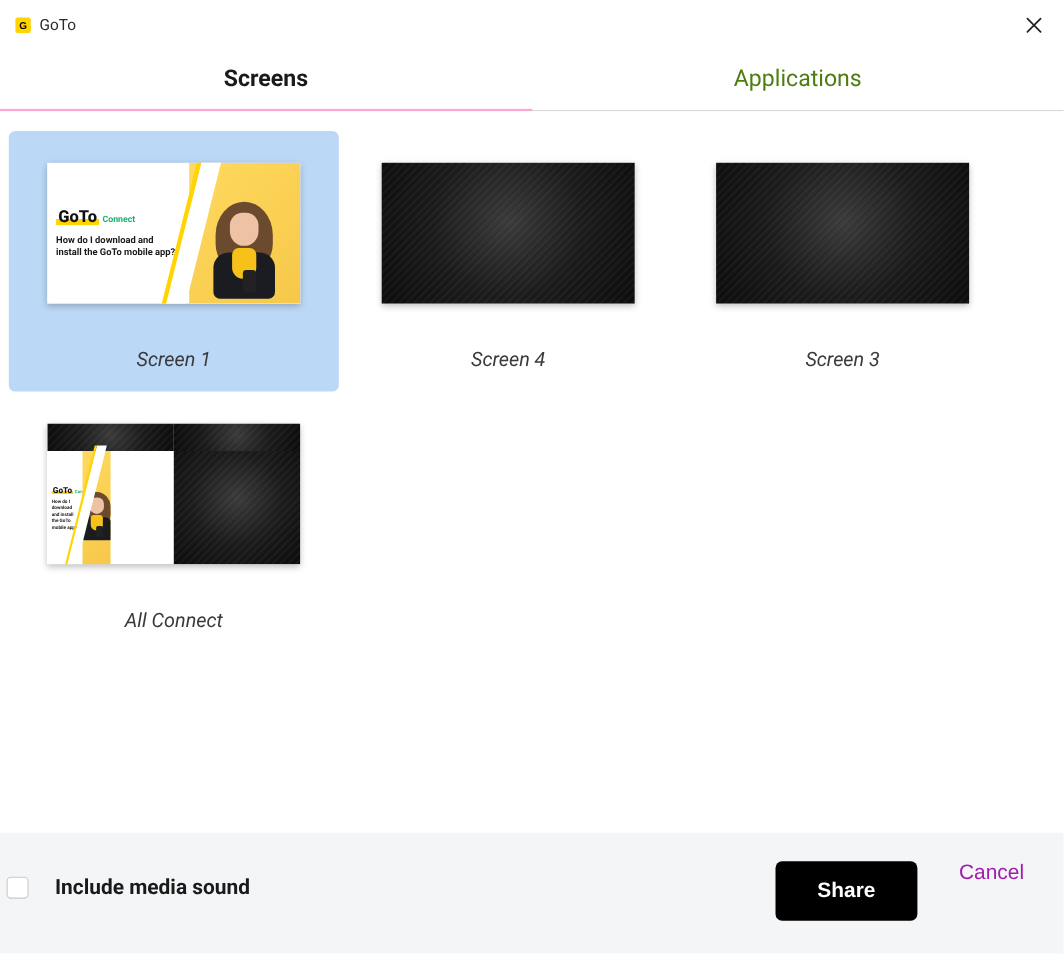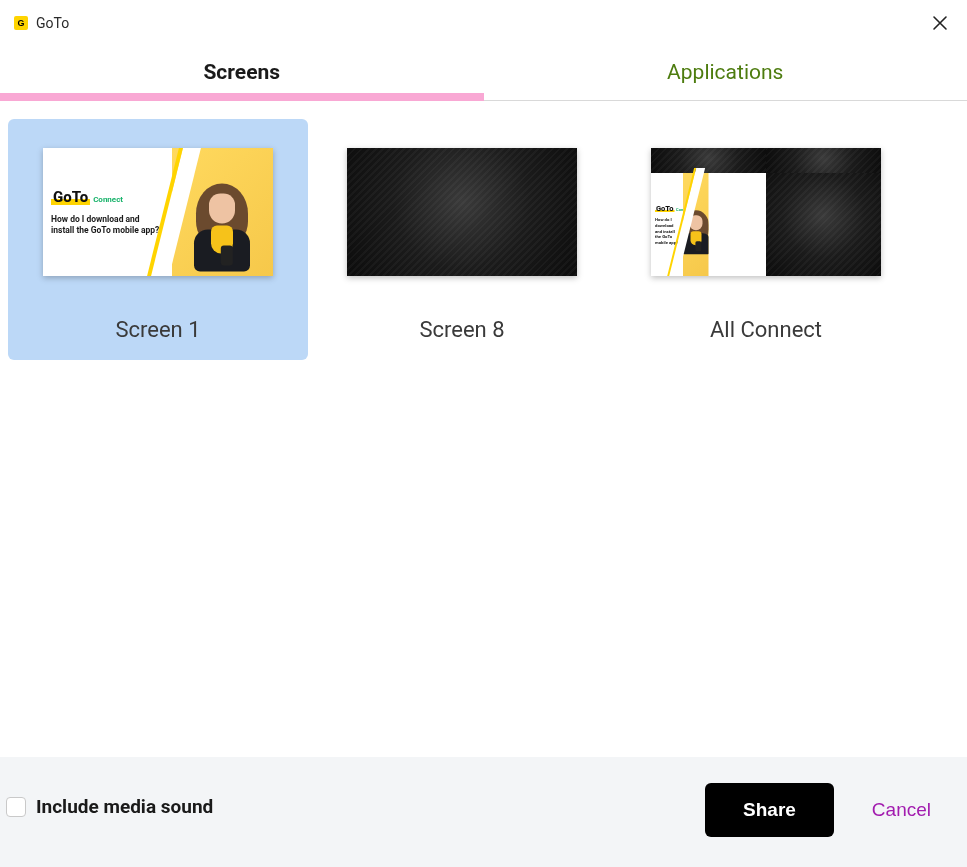--- a/index.html
+++ b/index.html
@@ -41,21 +41,21 @@
       text-align: center;
       font-size: 21px;
       padding: 20px 0 16px 0;
       cursor: pointer;
       border-bottom: 1px solid #d9d9d9;
       color: #4d7c0f;
     }
     .tab.active {
       font-weight: 700;
       color: #1a1a1a;
-      border-bottom: 8px solid #f9a8d4;
+      border-bottom: 2px solid #f9a8d4;
       padding-bottom: 0;
     }
     .grid {
       flex: 1;
       padding: 18px 8px 10px 8px;
       display: flex;
       flex-wrap: wrap;
       align-content: flex-start;
       gap: 0;
     }
@@ -70,21 +70,21 @@
       border-radius: 6px;
     }
     .cell .thumb-wrap {
       width: 100%;
       height: 170px;
       display: flex;
       align-items: center;
       justify-content: center;
     }
     .cell.selected { background: #bcd8f7; }
-    .cell .label { font-size: 22px; color: #3a3a3a; margin: 20px 0 10px 0; }
+    .cell .label { font-size: 18px; color: #3a3a3a; margin: 20px 0 10px 0; font-style: italic; }
     .thumb {
       width: 230px;
       height: 128px;
       background: #fff;
       box-shadow: 0 2px 6px rgba(0,0,0,.25);
       position: relative;
       overflow: hidden;
     }
     .dark-thumb {
       background: radial-gradient(circle at 50% 42%, #3a3a3a 0%, #1b1b1b 50%, #0c0c0c 100%);
@@ -201,33 +201,33 @@
     }
     .composite .mini.light { background: #fff; display:flex; }
     .mini-goto { transform: scale(.5); transform-origin: top left; width: 200%; height: 200%; }
     .footer {
       background: #f3f5f7;
       padding: 26px 36px 30px 6px;
       display: flex;
       align-items: center;
       justify-content: space-between;
     }
-    .footer-left { display: flex; align-items: flex-start; gap: 10px; }
+    .footer-left { display: flex; align-items: flex-start; gap: 24px; }
     .checkbox {
       width: 20px; height: 20px;
       border: 1px solid #c9c9c9;
       border-radius: 4px;
       background: #fff;
       margin-top: 2px;
       cursor: pointer;
       flex-shrink: 0;
     }
     .footer-text .t1 { font-size: 19px; font-weight: 700; color: #1a1a1a; margin-bottom: 8px; }
     .footer-text .t2 { font-size: 16px; color: #3c3c3c; }
-    .footer-right { display: flex; align-items: center; gap: 38px; }
+    .footer-right { display: flex; align-items: flex-start; gap: 38px; }
     .share-btn {
       background: #000; color: #fff;
       font-size: 19px; font-weight: 700;
       border: none; border-radius: 6px;
       padding: 16px 38px;
       cursor: pointer;
     }
     .cancel-btn {
       background: transparent; border: none;
       font-size: 19px; color: #a21caf;
@@ -280,23 +280,29 @@
         </div>
       </div>
     </div>
     <div class="label">Screen 1</div>
   </div>
 
   <div class="cell">
     <div class="thumb-wrap">
       <div class="thumb dark-thumb"></div>
     </div>
-    <div class="label">Screen 8</div>
-  </div>
-
+    <div class="label">Screen 4</div>
+  </div>
+
+  <div class="cell">
+    <div class="thumb-wrap">
+      <div class="thumb dark-thumb"></div>
+    </div>
+    <div class="label">Screen 3</div>
+  </div>
 
   <div class="cell">
     <div class="thumb-wrap">
       <div class="composite">
         <div class="mini dark"></div>
         <div class="mini dark"></div>
         <div class="mini light">
           <div class="goto-card mini-goto">
             <div class="left">
               <div class="goto-logo">

